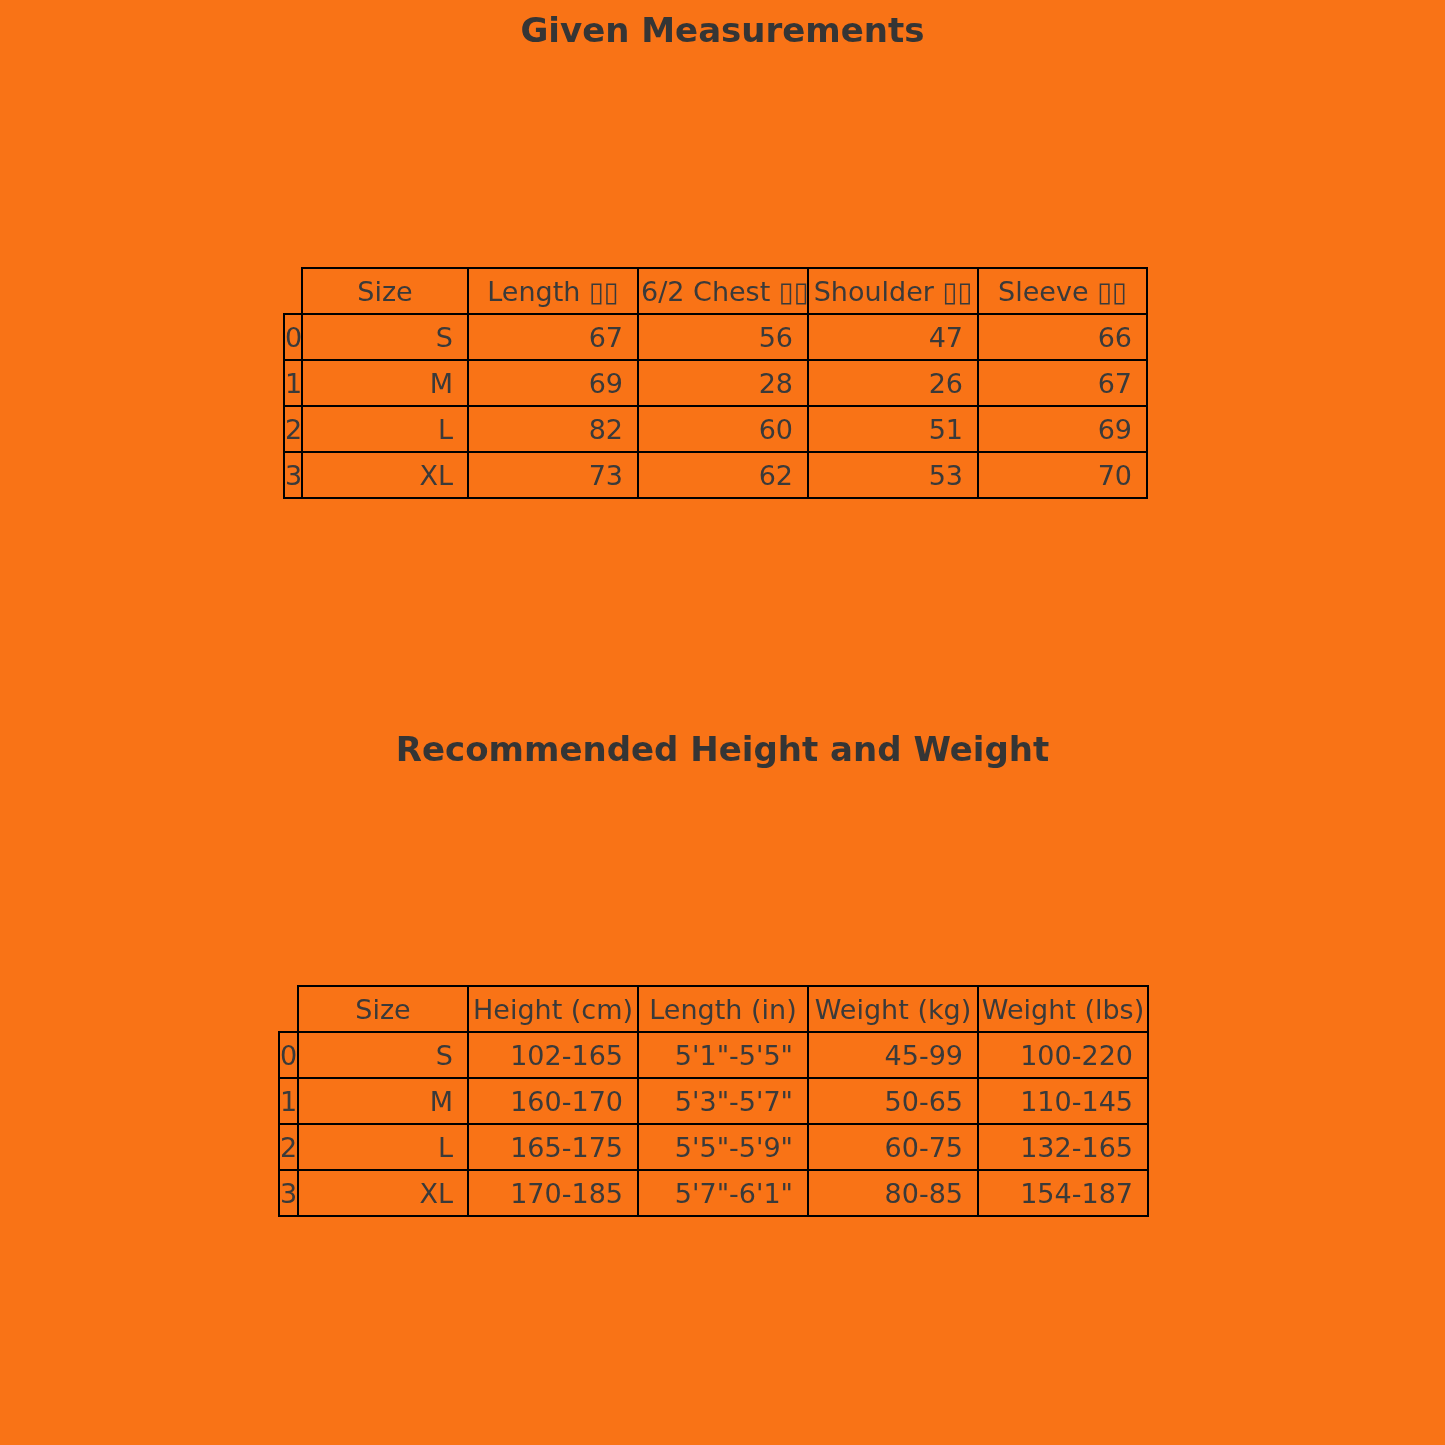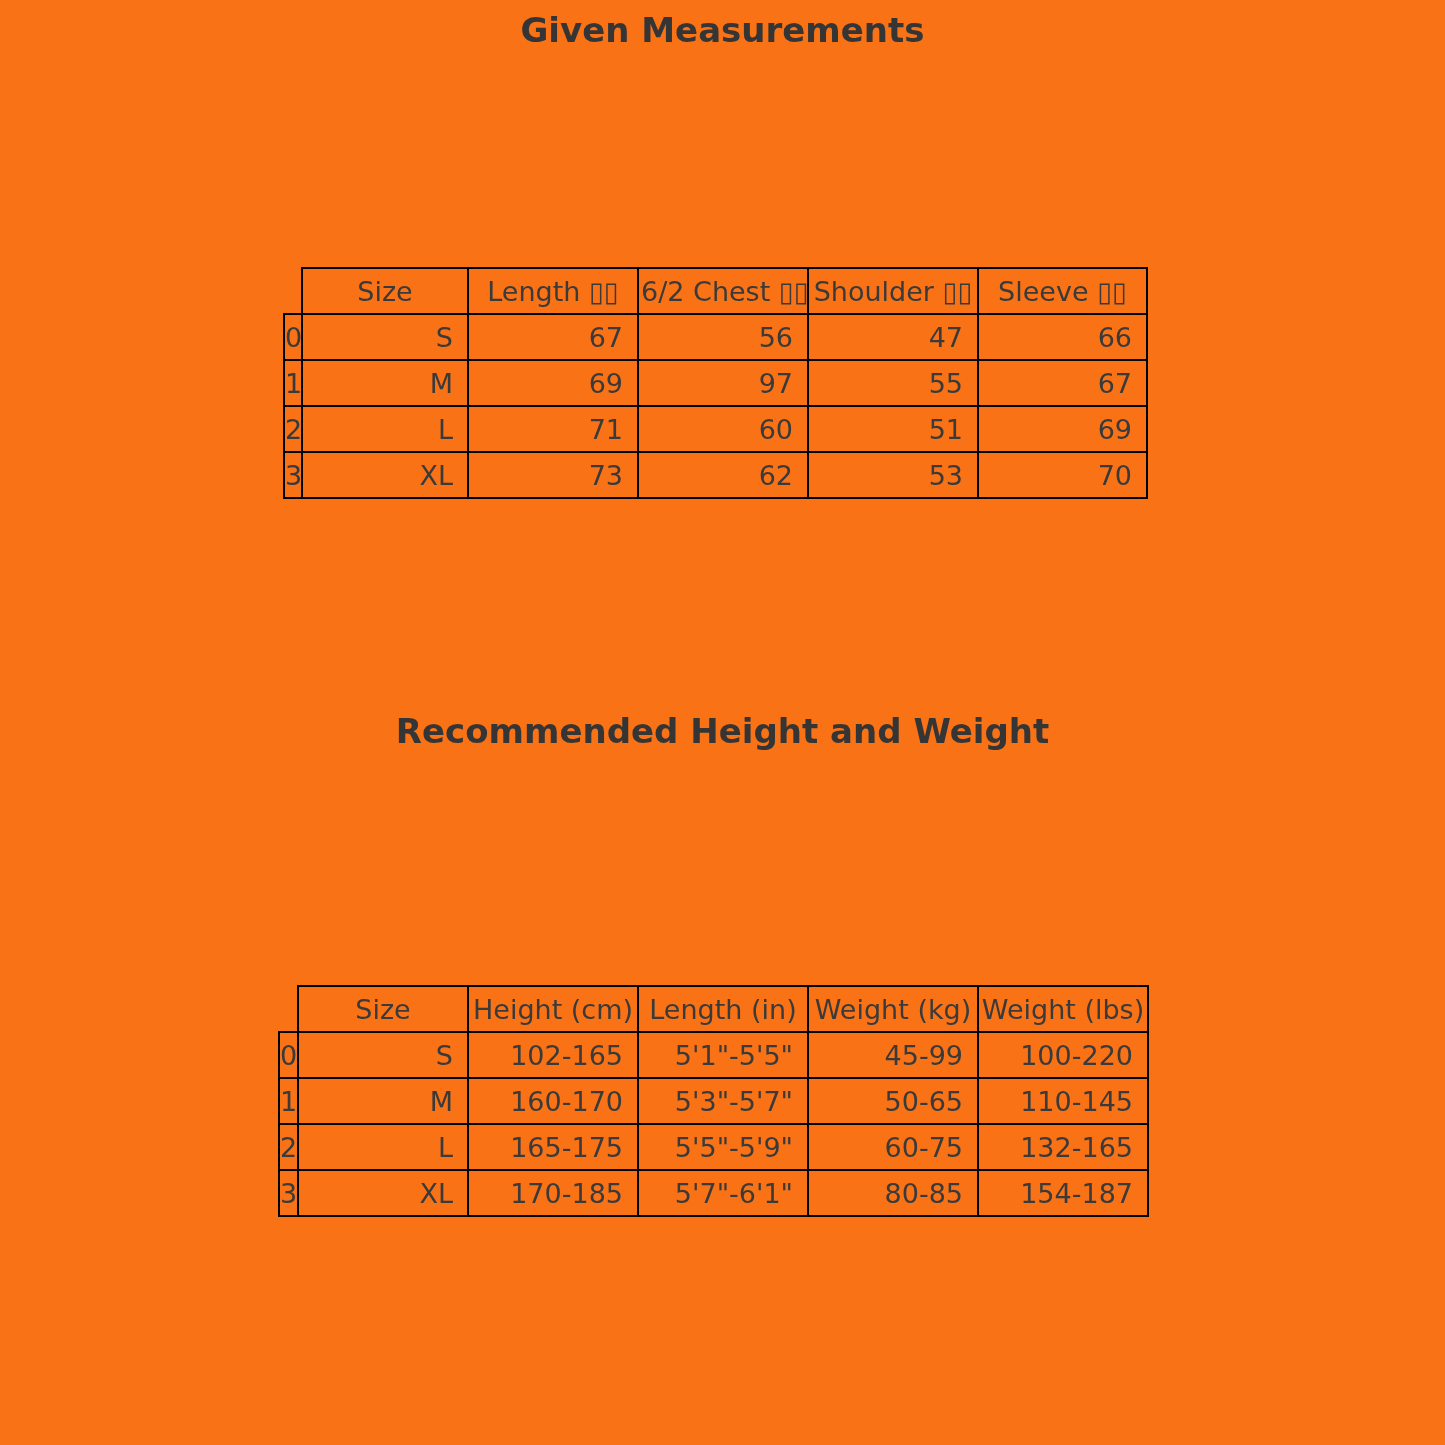--- a/index.html
+++ b/index.html
@@ -21,21 +21,21 @@
     left: 0;
     width: 100%;
     height: 44px;
     line-height: 44px;
     text-align: center;
     font-size: 34px;
     font-weight: bold;
     color: #353535;
   }
   #title1 { top: 8px; }
-  #title2 { top: 709px; }
+  #title2 { top: 727px; }
 
   table.df {
     position: absolute;
     border-collapse: collapse;
     table-layout: fixed;
     font-size: 27px;
     color: #3a3a3a;
     border-radius: 8px;
   }
   #table1 { left: 283px; top: 267px; width: 863px; }
@@ -97,28 +97,28 @@
       <td class="cell">S</td>
       <td class="cell">67</td>
       <td class="cell">56</td>
       <td class="cell">47</td>
       <td class="cell">66</td>
     </tr>
     <tr>
       <td class="idx">1</td>
       <td class="cell">M</td>
       <td class="cell">69</td>
-      <td class="cell">97</td>
-      <td class="cell">55</td>
+      <td class="cell">28</td>
+      <td class="cell">26</td>
       <td class="cell">67</td>
     </tr>
     <tr>
       <td class="idx">2</td>
       <td class="cell">L</td>
-      <td class="cell">71</td>
+      <td class="cell">82</td>
       <td class="cell">60</td>
       <td class="cell">51</td>
       <td class="cell">69</td>
     </tr>
     <tr>
       <td class="idx">3</td>
       <td class="cell">XL</td>
       <td class="cell">73</td>
       <td class="cell">62</td>
       <td class="cell">53</td>

